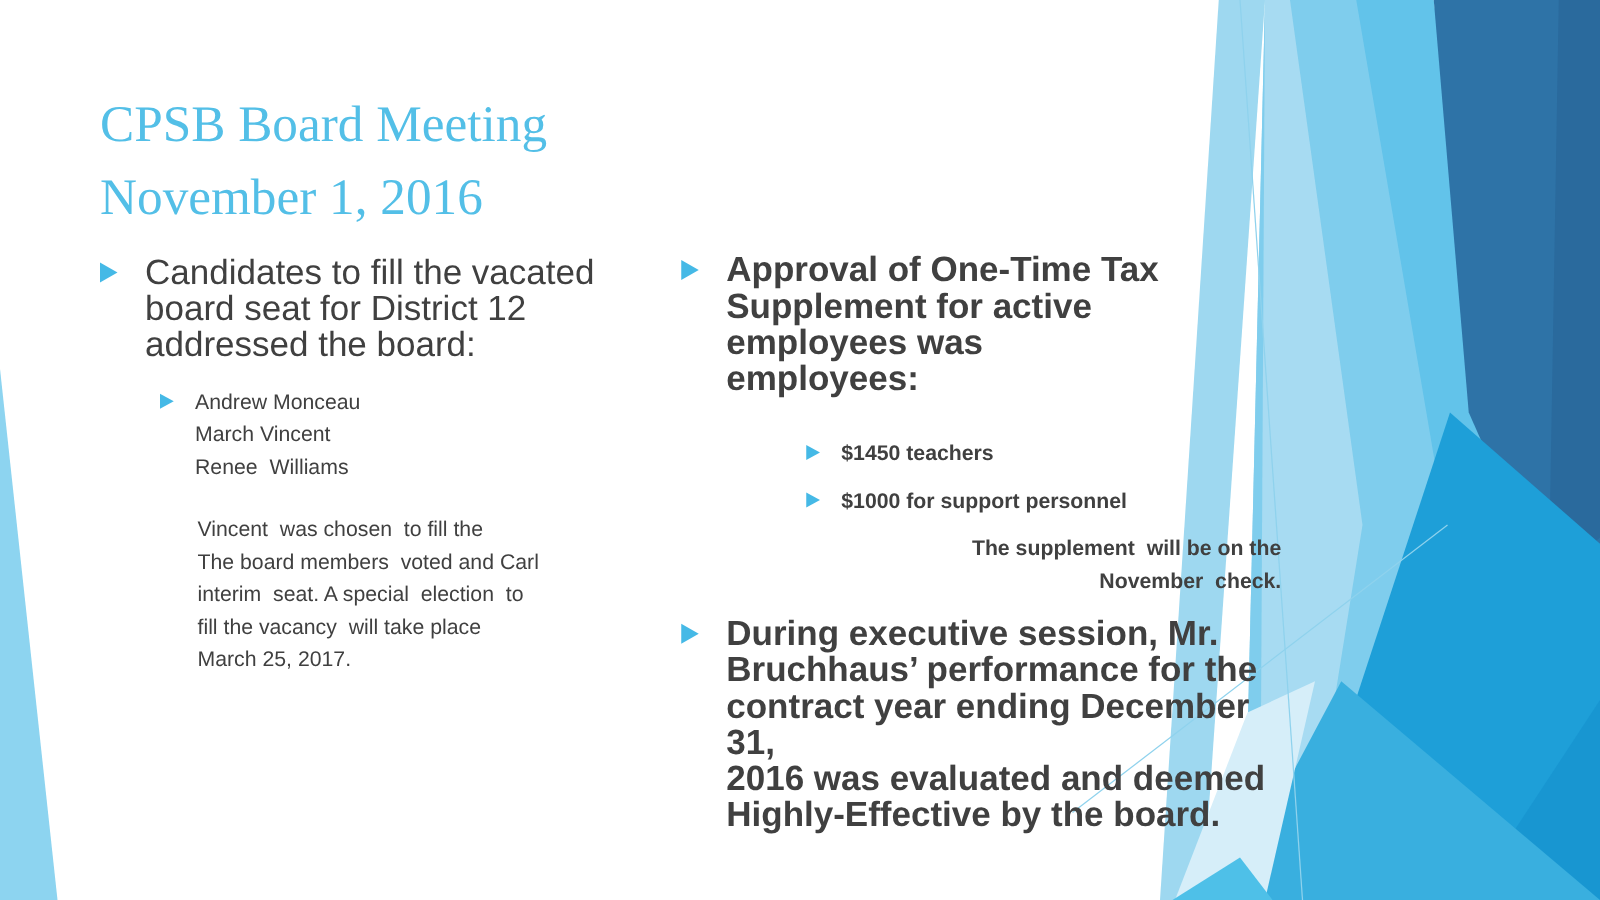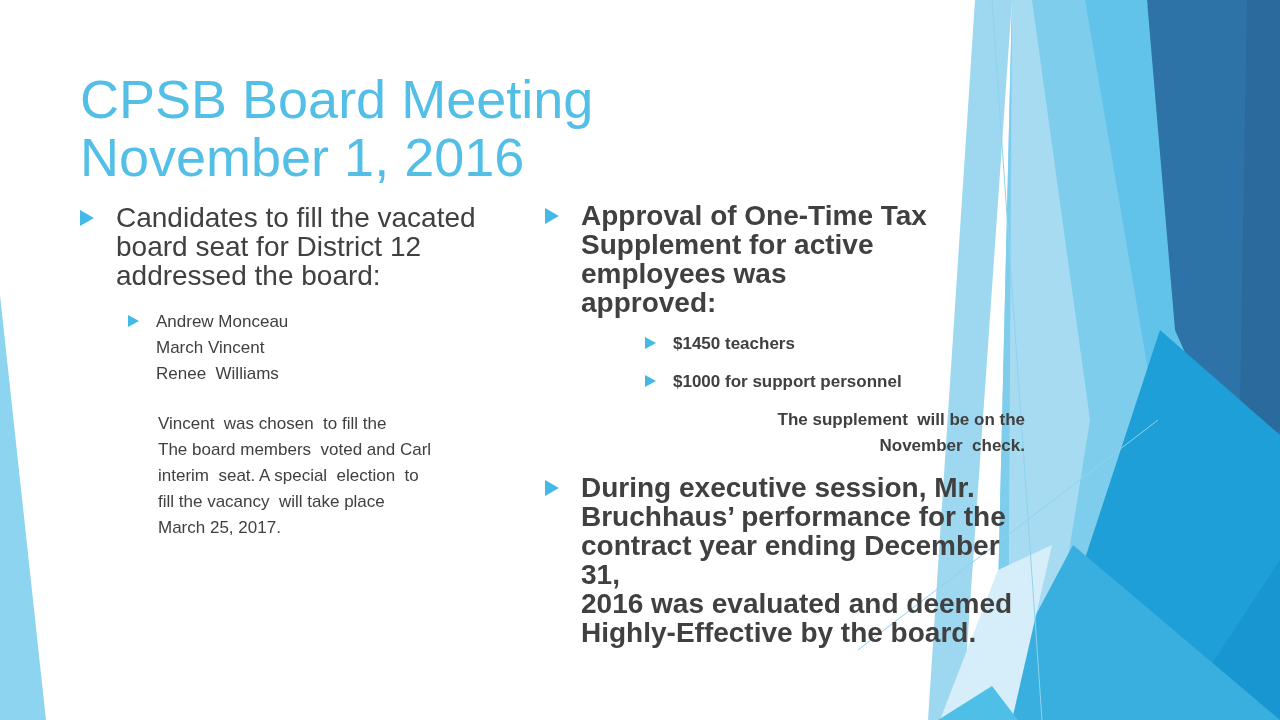--- a/index.html
+++ b/index.html
@@ -8,22 +8,23 @@
     background:#ffffff;
     font-family:"Liberation Sans", sans-serif;
     color:#404040;
   }
   .bg-svg{position:absolute;top:0;left:0;width:1280px;height:720px;z-index:0;}
   .content{position:absolute;z-index:1;}
 
   .title{
     left:80px;top:70px;width:620px;
     color:#53BFE7;
-    font-size:54px;line-height:58px;font-weight:400;
+    font-size:41px;line-height:58px;font-weight:400;
     letter-spacing:0px;
+    font-family:Liberation Serif, serif;
   }
   .title .line{white-space:pre-wrap;}
 
   .col{position:absolute;z-index:1;}
   .col-left{left:80px;top:203px;width:430px;}
   .col-right{left:545px;top:201px;width:480px;font-weight:bold;}
 
   .bullet-row{display:flex;align-items:flex-start;}
   .tri{
     width:0;height:0;flex:0 0 auto;
@@ -39,21 +40,21 @@
     border-left:11px solid #45B9E6;
     margin-top:6px;margin-right:17px;
   }
   .lvl1-text{font-size:28px;line-height:29px;}
   .lvl2-text{font-size:17px;line-height:26px;}
   .line{white-space:pre-wrap;}
 
   .names-block{margin-left:48px;margin-top:19px;}
   .para-left{margin-left:78px;margin-top:24px;}
 
-  .subs-block{margin-left:100px;margin-top:14px;}
+  .subs-block{margin-left:100px;margin-top:33px;}
   .sub-row{margin-bottom:12px;display:flex;align-items:flex-start;}
   .para-right{margin-left:95px;margin-top:2px;text-align:right;}
   .bullet2-row{margin-top:14px;}
 </style>
 </head>
 <body>
 
 <svg class="bg-svg" viewBox="0 0 1280 720" aria-hidden="true">
 
   <polygon points="0,295 46,720 0,720" fill="#8DD4F0"></polygon>
@@ -111,21 +112,21 @@
     <div class="line">March 25, 2017.</div>
   </div>
 </div>
 
 <div class="col col-right">
   <div class="bullet-row">
     <span class="tri"></span>
     <div class="lvl1-text">
       <div class="line">Approval of One-Time Tax</div>
       <div class="line">Supplement for active employees was</div>
-      <div class="line">approved:</div>
+      <div class="line">employees:</div>
     </div>
   </div>
 
   <div class="subs-block">
     <div class="sub-row">
       <span class="tri-sm"></span>
       <div class="lvl2-text line">$1450 teachers</div>
     </div>
     <div class="sub-row">
       <span class="tri-sm"></span>

